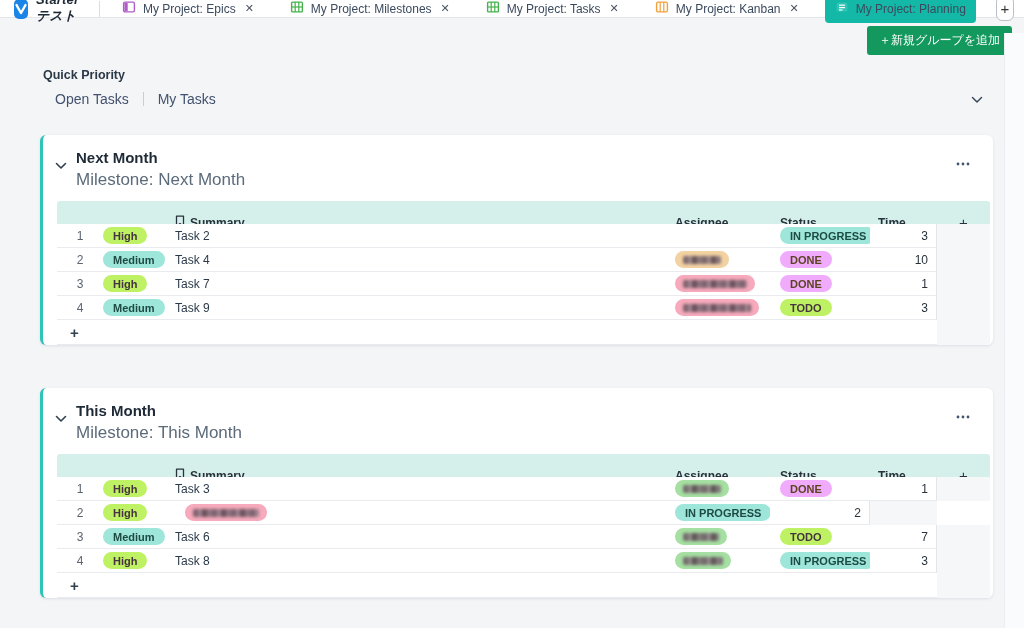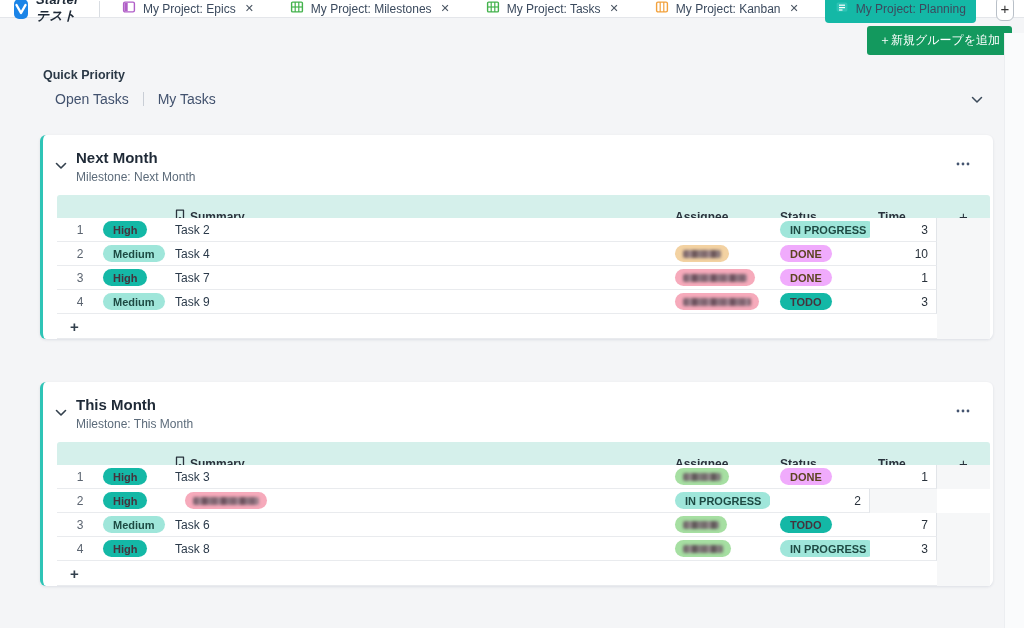--- a/index.html
+++ b/index.html
@@ -33,40 +33,40 @@
   .qf-chevron { position:absolute; right:0; top:22px; cursor:pointer; }
 
   
   .card { width:953px; margin-left:40px; background:#fff; border-radius:6px; border-left:3px solid #2ec4b6; box-shadow:0 1px 3px rgba(9,30,66,.10); }
   .card-1 { margin-top:28px; }
   .card-2 { margin-top:43px; }
   .card-header { position:relative; display:flex; align-items:flex-start; padding:14px 28px 9px 12px; }
   .collapse-btn { margin-top:7px; cursor:pointer; }
   .titles { margin-left:9px; }
   .group-title { font-size:15px; font-weight:bold; color:#1f2a37; }
-  .group-subtitle { font-size:12px; color:#5c6b7a; margin-top:4px; }
+  .group-subtitle { font-size:17px; color:#5c6b7a; margin-top:4px; }
   .ellipsis-btn { position:absolute; right:22px; top:18px; cursor:pointer; }
 
   
   .tbl { margin:2px 3px 9px 14px; font-size:12px; }
   .thead, .trow { display:grid; grid-template-columns:46px 72px 1fr 105px 100px 67px 53px; }
   .thead { background:#d5f0eb; height:23px; align-items:center; font-weight:bold; color:#29323c; border-radius:3px 3px 0 0; }
   .th { display:flex; align-items:center; }
   .th-priority { grid-column:2;margin-top:29px; }
   .th-summary { gap:5px; }
   .th-assignee, .th-status { padding-left:10px; }
   .th-time { padding-left:8px; }
   .th-add { justify-content:center; font-size:15px; font-weight:400; cursor:pointer; }
   .trow { height:24px; }
   .cell { background:#fff; border-bottom:1px solid #e9ebee; display:flex; align-items:center; }
   .cell.num { justify-content:center; color:#5b6470; }
   .cell.time { justify-content:flex-end; padding-right:8px; color:#29323c; border-right:1px solid #e2e5e9; }
   .gutter { background:#f6f7f8; }
   .badge { display:inline-flex; align-items:center; height:17px; padding:0 10px; border-radius:9px; font-size:11px; font-weight:bold; white-space:nowrap; cursor:default; }
-  .badge-pink { background:#14b8a6; color:#45333d; }
+  .badge-pink { background:#bef264; color:#45333d; }
   .badge-teal { background:#9fe6da; color:#1d4a43; }
   .badge-orange { background:#f0abfc; color:#5c4320; }
   .cell .status-badge { margin-left:10px; }
   .pill { display:block; height:17px; border-radius:9px; margin-left:10px; overflow:hidden; position:relative; }
   .smudge { position:absolute; left:8px; right:8px; top:5px; height:8px; border-radius:2px;
             background:repeating-linear-gradient(90deg,#6b5763 0 5px,#8d7a85 5px 9px,#55424e 9px 14px,#7a6a74 14px 19px);
             filter:blur(1.6px); opacity:.85; }
   .add-row { display:grid; grid-template-columns:1fr 53px; height:25px; }
   .add-main { background:#fff; border-bottom:1px solid #e9ebee; display:flex; align-items:center; padding-left:13px; font-size:15px; font-weight:bold; color:#33404d; cursor:pointer; }
   .add-gutter { background:#f6f7f8; }

